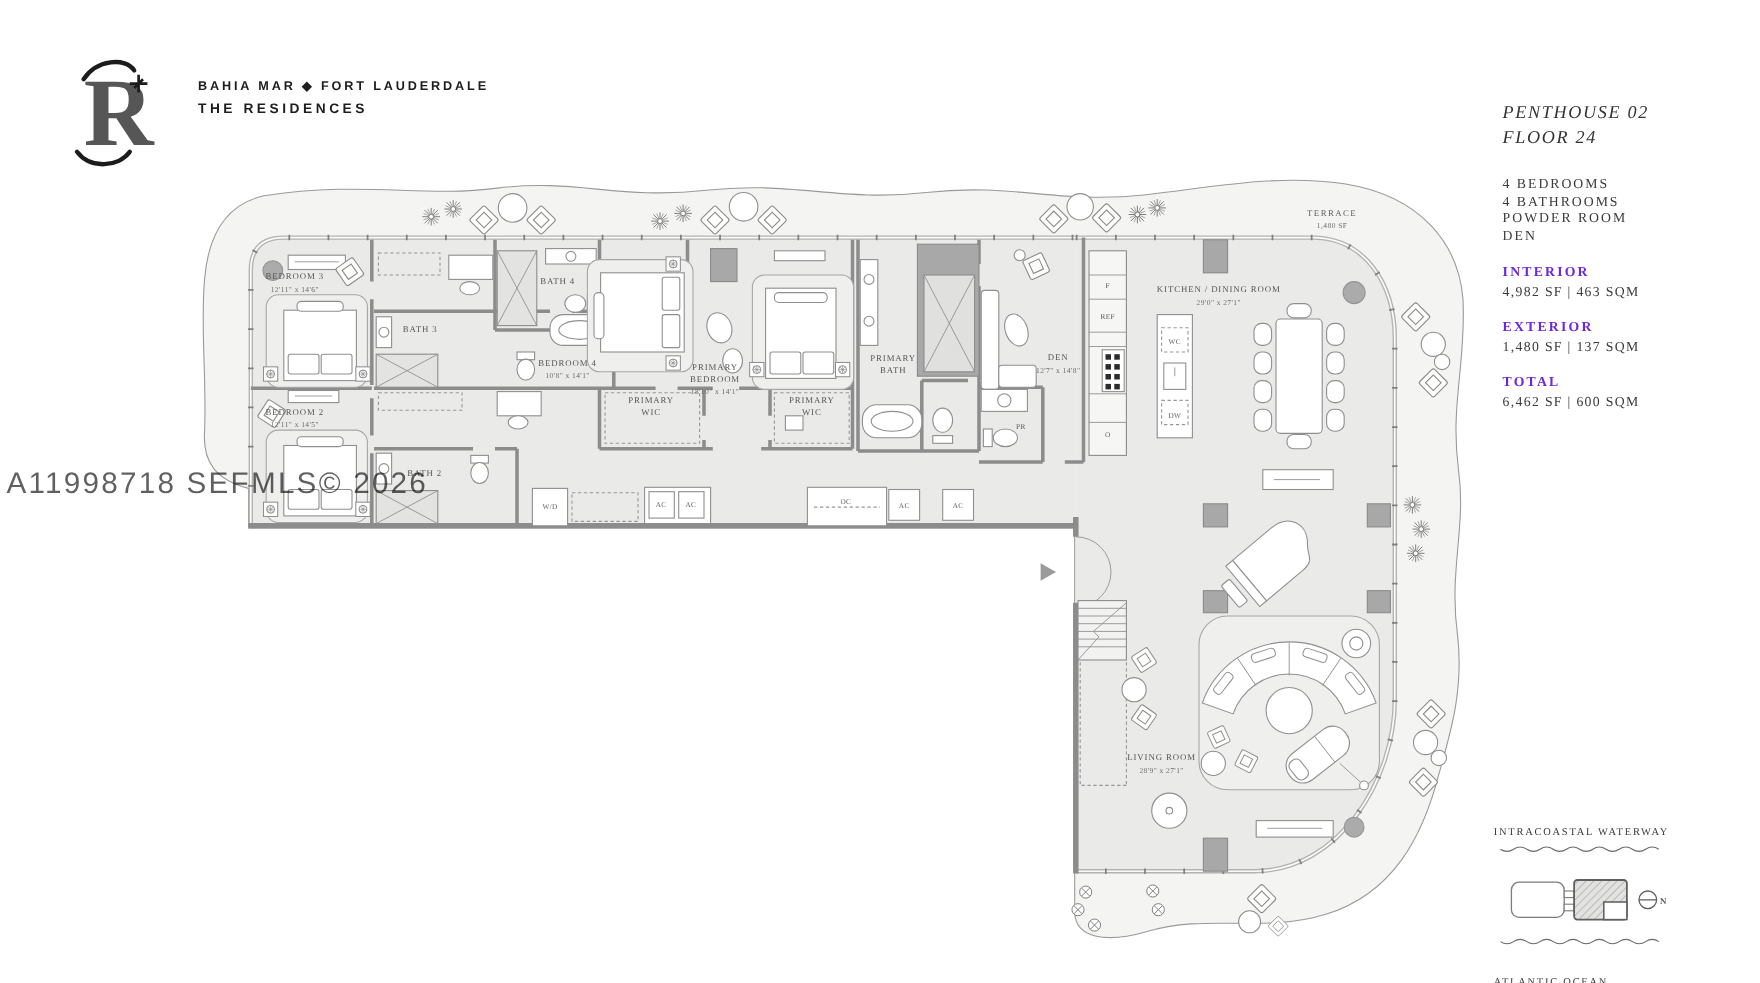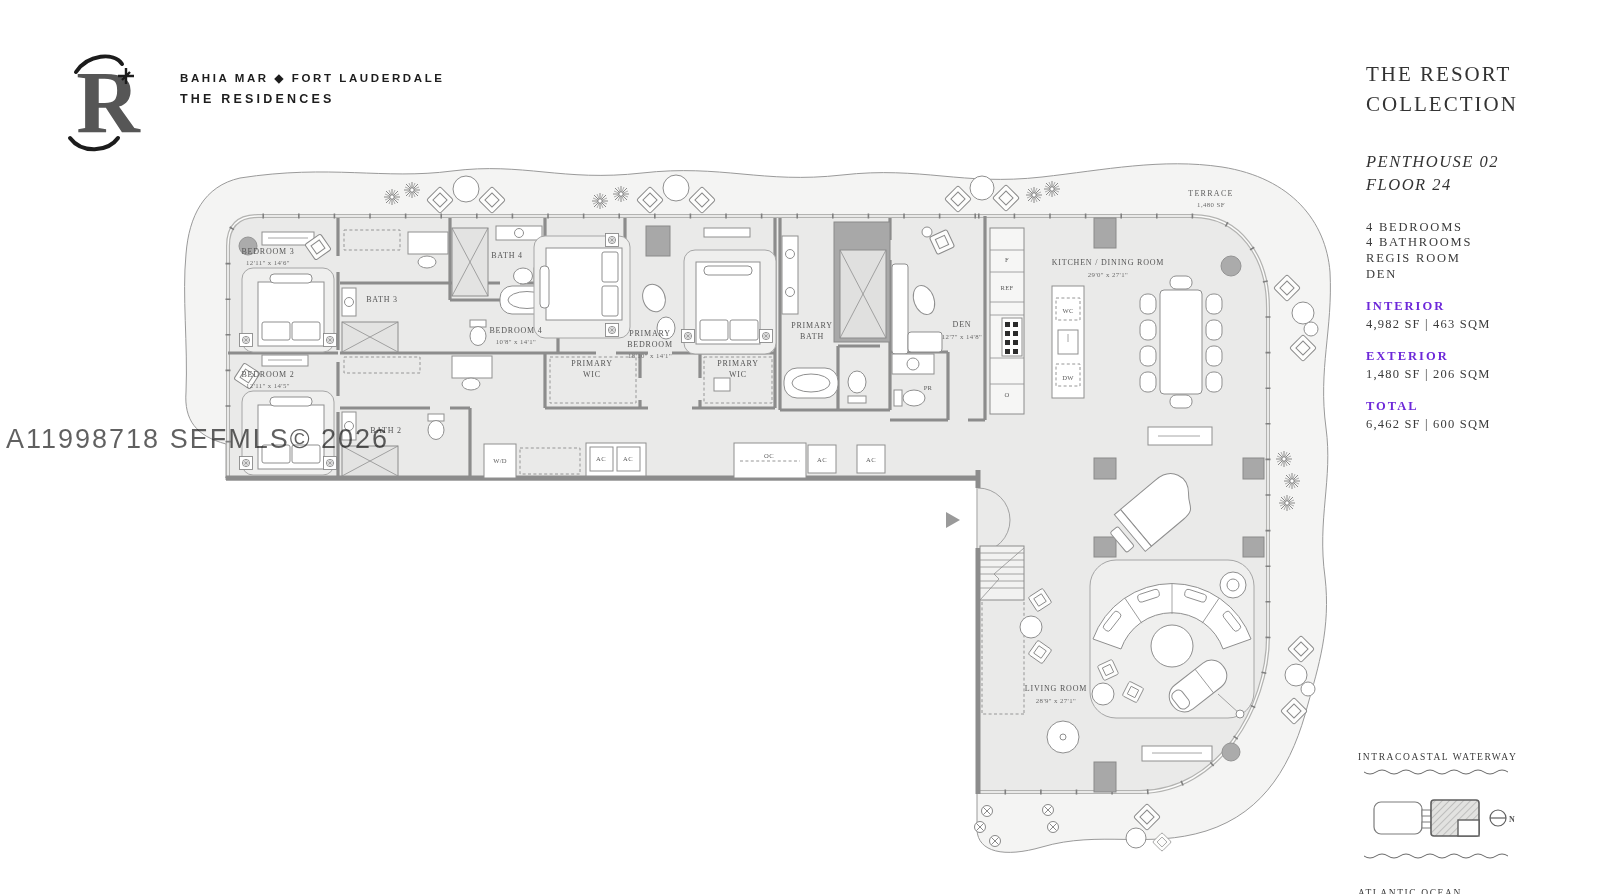--- a/index.html
+++ b/index.html
@@ -56,41 +56,37 @@
       <text x="46" y="82" text-anchor="middle" font-family="DejaVu Serif, serif" font-size="88" font-weight="bold" fill="#1c1c1c">R</text>
       <path d="M60,30 l8,-8 M64,18 v16 M56,26 h16" stroke="#1c1c1c" stroke-width="2.4" fill="none"></path>
     </svg>
     <div id="brand-text">
       <div id="brand-tagline">BAHIA MAR ◆ FORT LAUDERDALE</div>
       <div id="brand-residences">THE RESIDENCES</div>
     </div>
   </div>
 
   <div id="info">
-    <div class="collection">
-      <div>THE RESORT</div>
-      <div>COLLECTION</div>
-    </div>
     <div class="unit">
       <div>PENTHOUSE 02</div>
       <div>FLOOR 24</div>
     </div>
     <div class="features">
       <div>4 BEDROOMS</div>
       <div>4 BATHROOMS</div>
-      <div>REGIS ROOM</div>
+      <div>POWDER ROOM</div>
       <div>DEN</div>
     </div>
     <div class="area-group">
       <div class="area-label">INTERIOR</div>
       <div class="area-value">4,982 SF | 463 SQM</div>
     </div>
     <div class="area-group">
       <div class="area-label">EXTERIOR</div>
-      <div class="area-value">1,480 SF | 206 SQM</div>
+      <div class="area-value">1,480 SF | 137 SQM</div>
     </div>
     <div class="area-group">
       <div class="area-label">TOTAL</div>
       <div class="area-value">6,462 SF | 600 SQM</div>
     </div>
   </div>
 
   <svg id="plan" viewBox="0 0 1600 894" width="1600" height="894" style="position:absolute;left:0;top:0;z-index:1;">
     <defs>
       <g id="shrub" stroke="#7d7d7d" stroke-width=".9" fill="none">

